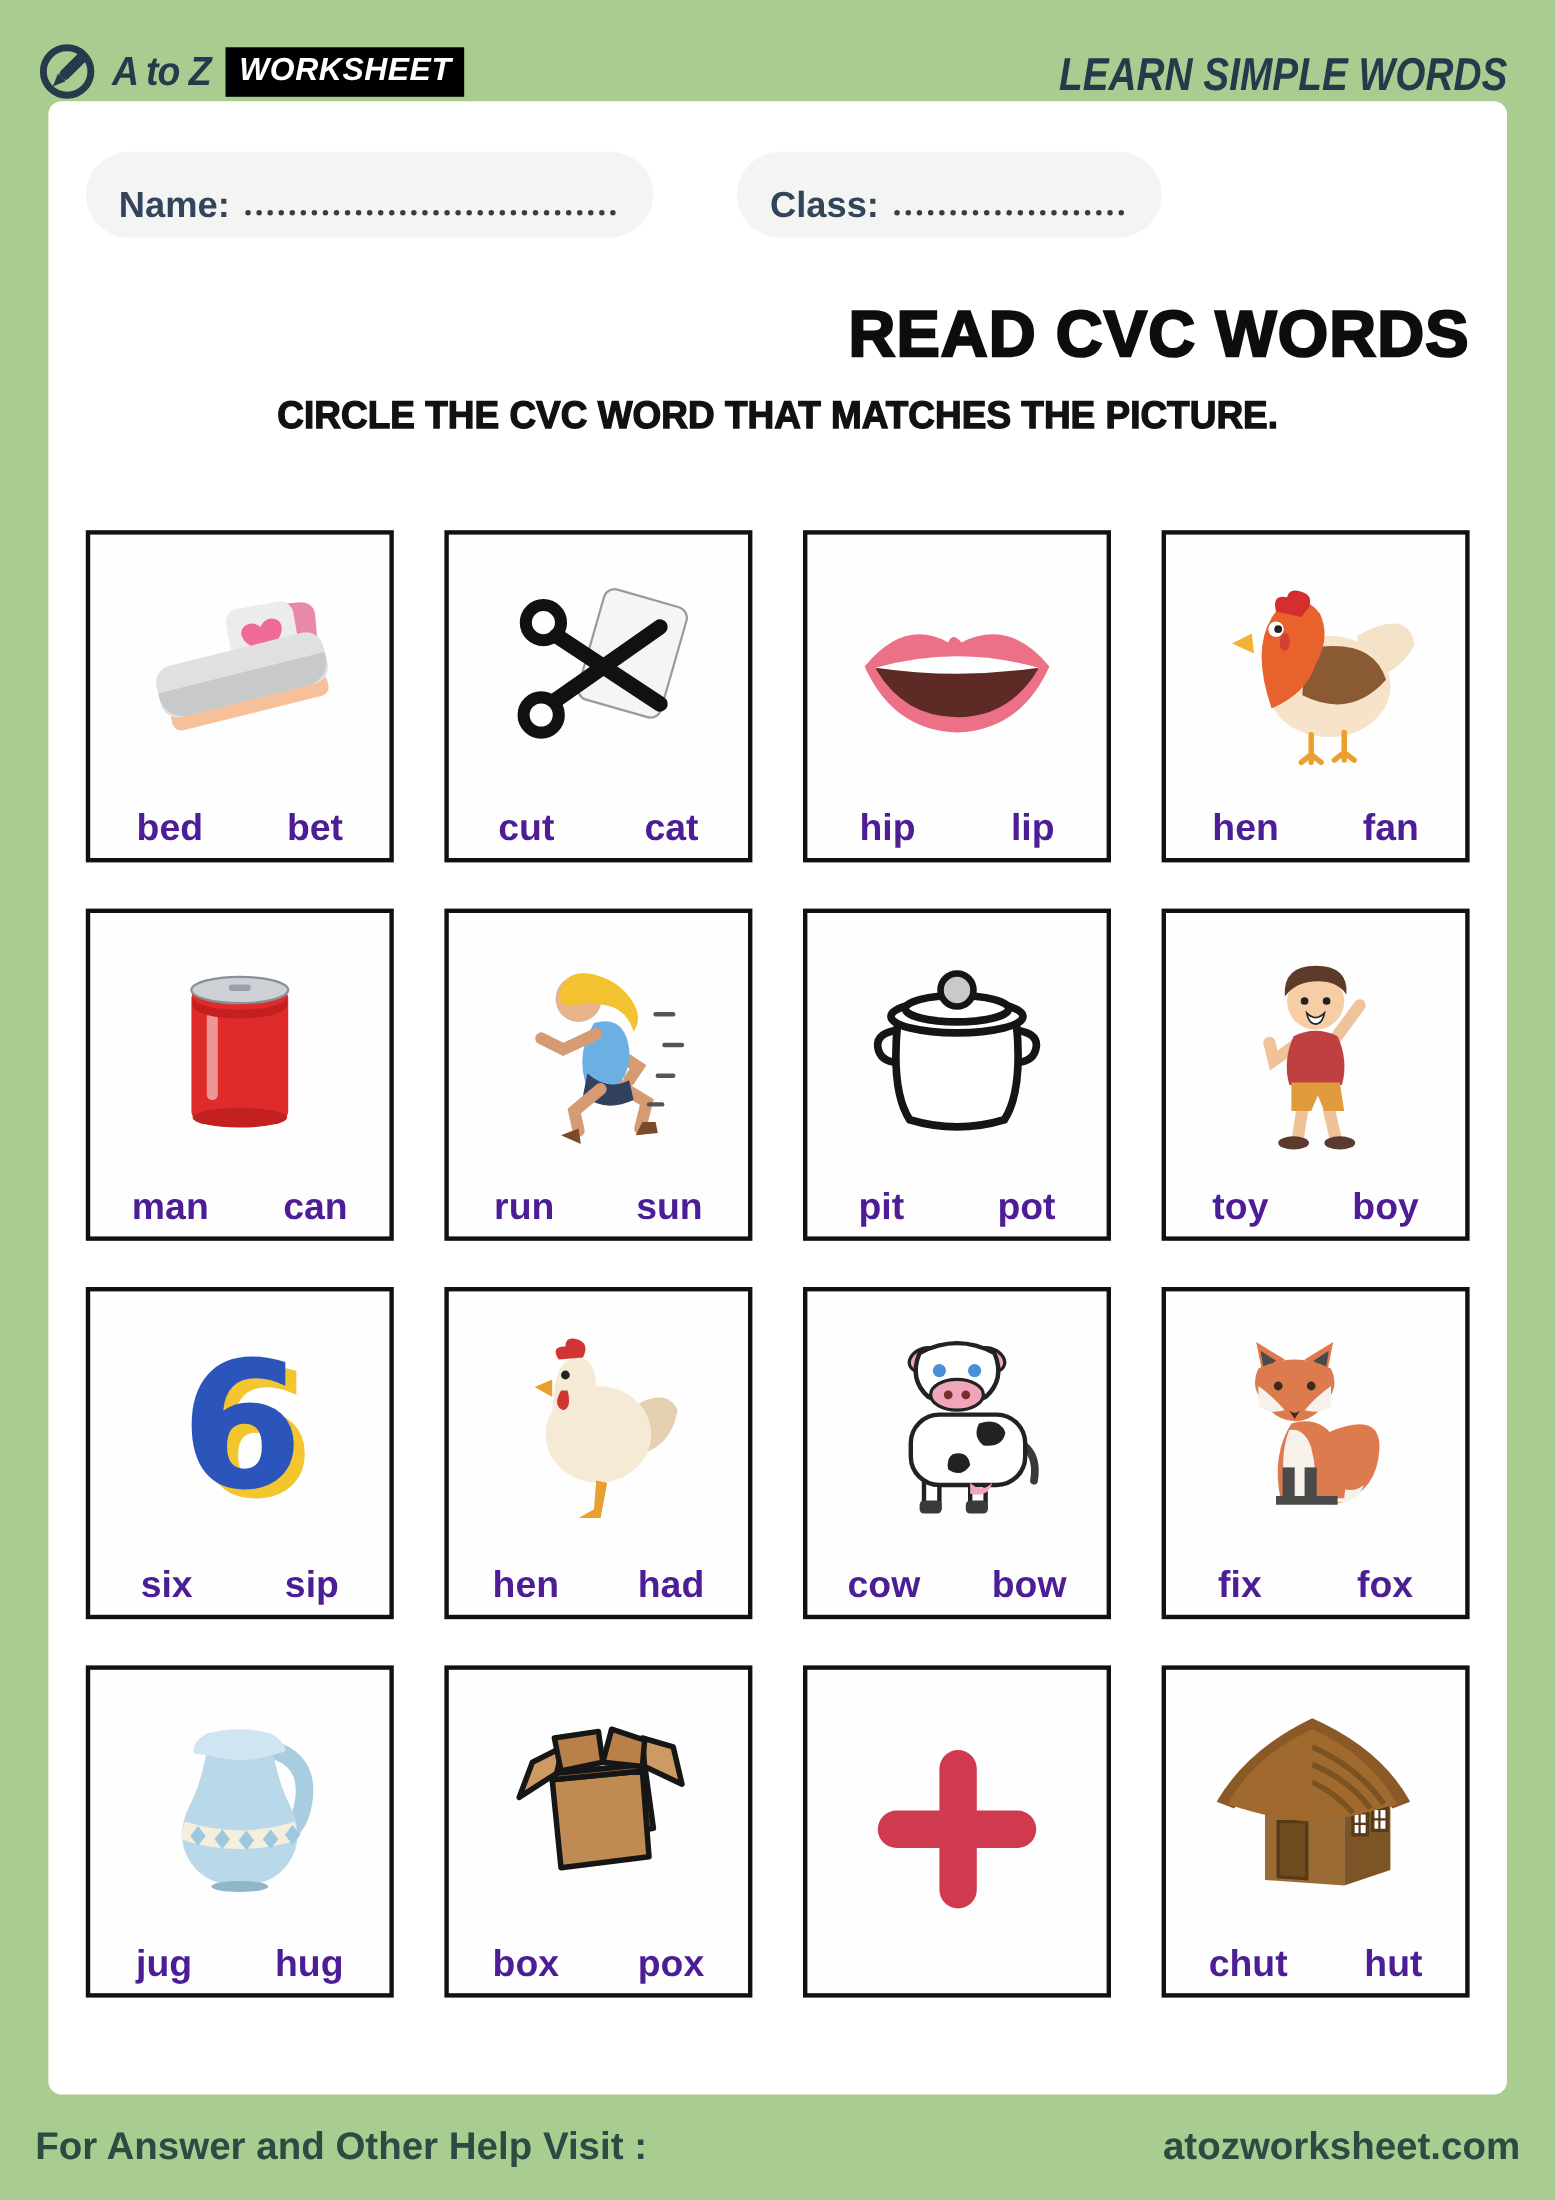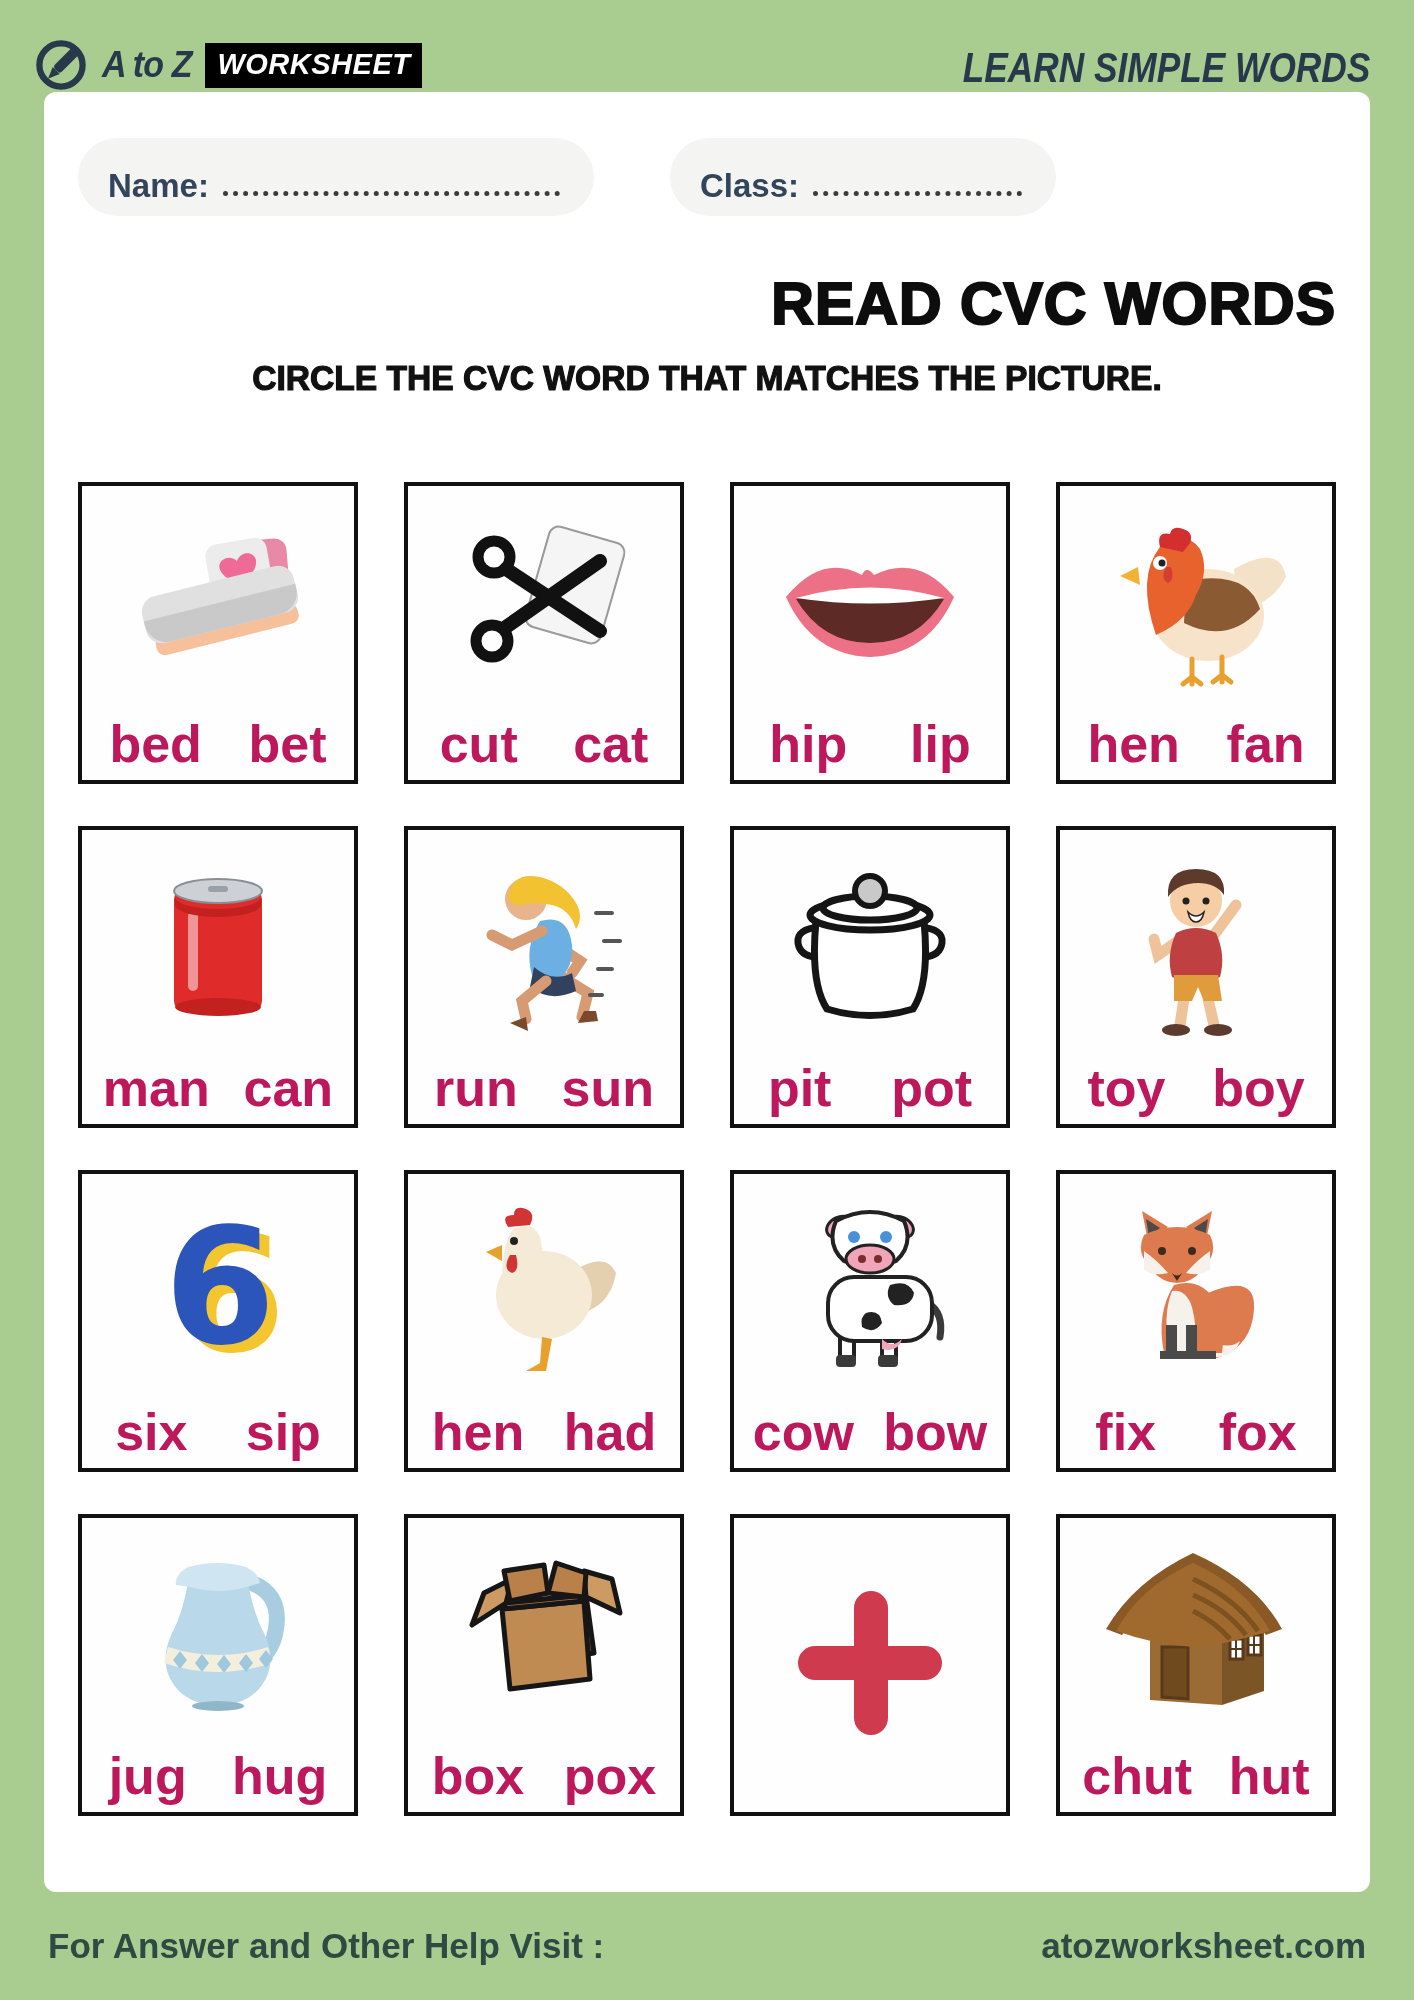--- a/index.html
+++ b/index.html
@@ -33,25 +33,25 @@
                -webkit-text-stroke:1.2px #111;transform:scaleX(.96);}
 
   
   .grid{margin-top:84px;display:grid;grid-template-columns:repeat(4,1fr);
         column-gap:46px;row-gap:42px;}
   .card{height:302px;border:4px solid #111;background:#fefefe;box-sizing:border-box;
         display:flex;flex-direction:column;align-items:center;padding:6px 4px 10px;}
   .card-image{flex:1;width:100%;display:flex;align-items:center;justify-content:center;overflow:hidden;}
   .card-image svg{width:222px;height:200px;}
   .card-words{width:100%;display:flex;justify-content:space-around;align-items:baseline;padding:0 6px;}
-  .word{font-size:52px;font-weight:bold;color:#be185d;line-height:1;}
+  .word{font-size:34px;font-weight:bold;color:#4c1d95;line-height:1;}
 
   
-  .pagefoot{height:108px;display:flex;align-items:center;justify-content:space-between;
-            padding:0 48px;box-sizing:border-box;color:#2d4a43;font-size:35px;}
+  .pagefoot{height:96px;display:flex;align-items:center;justify-content:space-between;
+            padding:0 32px;box-sizing:border-box;color:#2d4a43;font-size:35px;}
   .foot-left{font-weight:600;}
   .foot-right{font-weight:600;}
 </style>
 </head>
 <body>
 
 <div class="page">
 
   <header class="topbar">
     <div class="logo">

